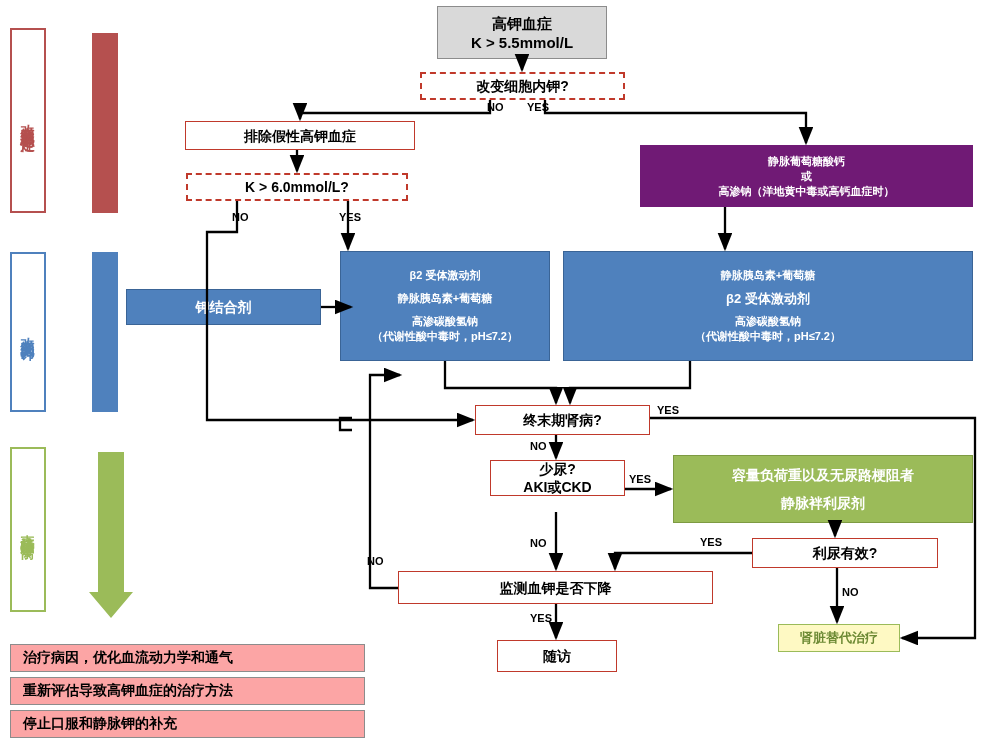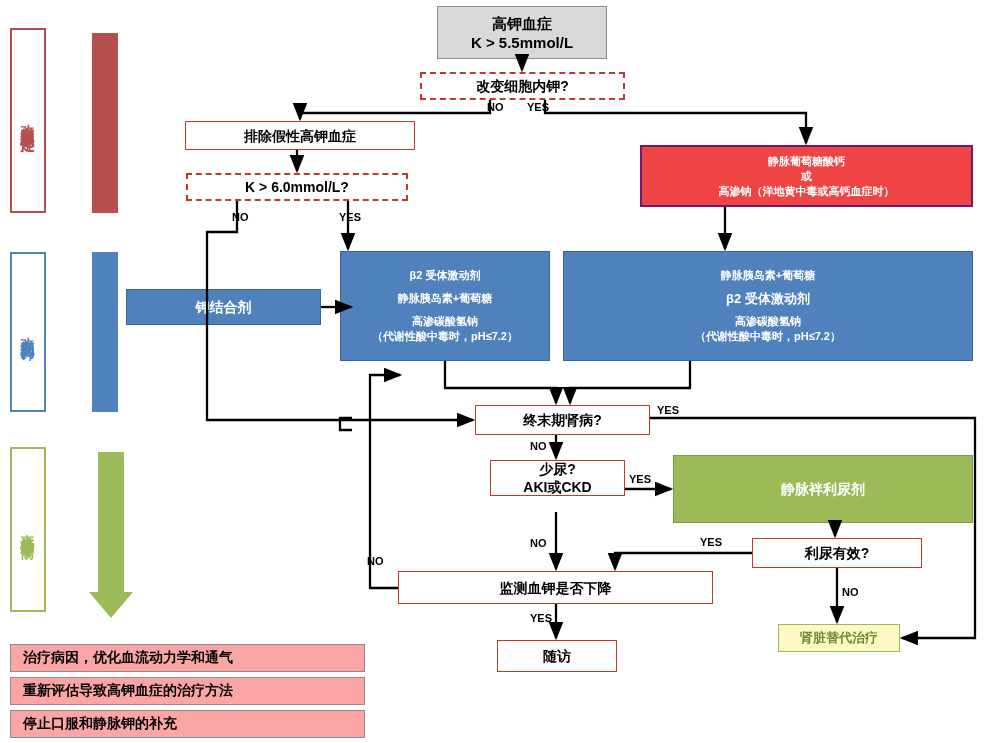--- a/index.html
+++ b/index.html
@@ -9,21 +9,21 @@
     font-family:"Liberation Sans","DejaVu Sans",sans-serif;
     overflow:hidden;
   }
   .node{position:absolute;box-sizing:border-box;display:flex;flex-direction:column;
         align-items:center;justify-content:center;text-align:center;}
 
   
   .grey{background:#d9d9d9;border:1px solid #8c8c8c;color:#000;font-weight:bold;}
   .redline{background:#ffffff;border:1px solid #c0392b;color:#000;font-weight:bold;}
   .reddash{background:#ffffff;border:2px dashed #c0392b;color:#000;font-weight:bold;}
-  .redfill{background:#ef4444;border:2px solid #701a75;color:#ffffff;font-weight:bold;}
+  .redfill{background:#701a75;border:5px solid #701a75;color:#ffffff;font-weight:bold;}
   .blue{background:#4f81bd;border:1px solid #3a6496;color:#ffffff;font-weight:bold;}
   .green{background:#9bbb59;border:1px solid #7d9a42;color:#ffffff;font-weight:bold;}
   .greenline{background:#fef9c3;border:1px solid #9bbb59;color:#000;font-weight:bold;}
 
   
   .sidelabel{position:absolute;box-sizing:border-box;display:flex;align-items:center;
     justify-content:center;text-align:center;font-weight:bold;
     writing-mode:vertical-rl;text-orientation:upright;letter-spacing:2px;}
   .side-red{background:#ffffff;border:2px solid #b5504f;color:#b5504f;}
   .side-blue{background:#ffffff;border:2px solid #4f81bd;color:#4f81bd;}
@@ -101,24 +101,25 @@
 <div class="node redline t4" style="left:475px;top:405px;width:175px;height:30px;">
   <div>终末期肾病?</div>
 </div>
 
 <div class="node redline t4" style="left:490px;top:460px;width:135px;height:36px;">
   <div>少尿?</div>
   <div>AKI或CKD</div>
 </div>
 
 <div class="node green t4" style="left:673px;top:455px;width:300px;height:68px;">
+  <div style="margin-bottom:10px;">容量负荷重以及无尿路梗阻者</div>
   <div>静脉袢利尿剂</div>
 </div>
 
-<div class="node redline t4" style="left:752px;top:538px;width:170px;height:30px;">
+<div class="node redline t4" style="left:752px;top:538px;width:186px;height:30px;">
   <div>利尿有效?</div>
 </div>
 
 <div class="node redline t4" style="left:398px;top:571px;width:315px;height:33px;">
   <div>监测血钾是否下降</div>
 </div>
 
 <div class="node redline t4" style="left:497px;top:640px;width:120px;height:32px;">
   <div>随访</div>
 </div>

